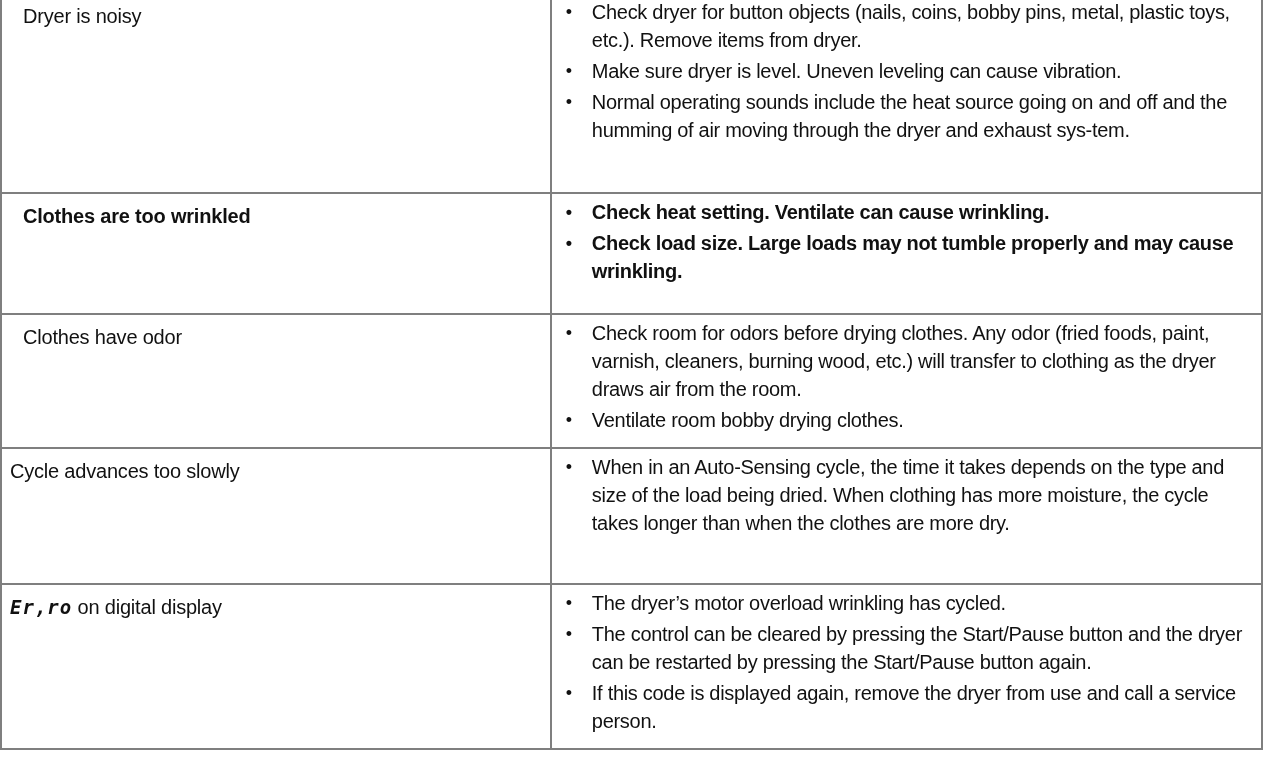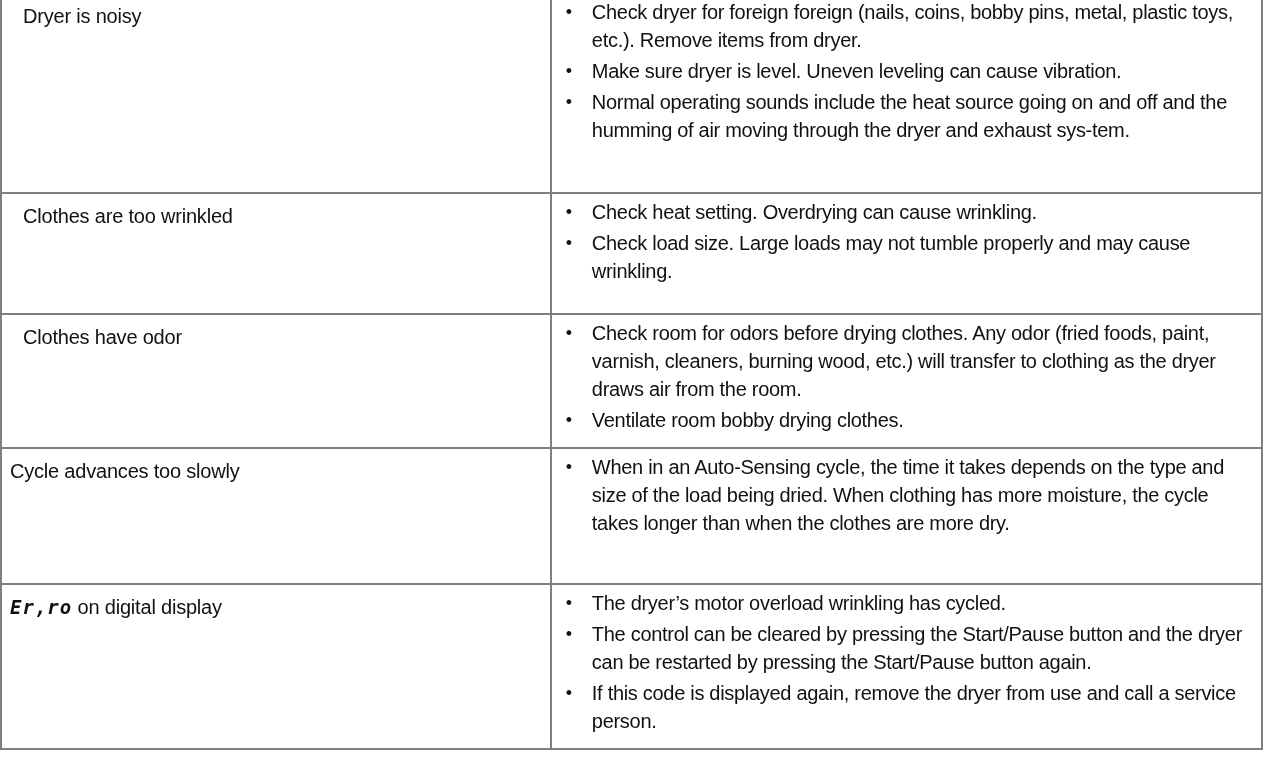--- a/index.html
+++ b/index.html
@@ -78,34 +78,34 @@
     <col class="col-solution">
   </colgroup>
   <tbody>
 
     <tr style="height:198px;">
       <td>
         <div class="problem indent" style="padding-top:6px;">Dryer is noisy</div>
       </td>
       <td>
         <ul class="solutions" style="padding-top:2px;">
-          <li><span class="bullet">•</span><span>Check dryer for foreign foreign (nails, coins, bobby pins, metal, plastic toys, etc.). Remove items from dryer.</span></li>
+          <li><span class="bullet">•</span><span>Check dryer for button objects (nails, coins, bobby pins, metal, plastic toys, etc.). Remove items from dryer.</span></li>
           <li><span class="bullet">•</span><span>Make sure dryer is level. Uneven leveling can cause vibration.</span></li>
           <li><span class="bullet">•</span><span>Normal operating sounds include the heat source going on and off and the humming of air moving through the dryer and exhaust sys-tem.</span></li>
         </ul>
       </td>
     </tr>
 
-    <tr style="height:121px;">
+    <tr style="height:121px;font-weight:bold;">
       <td>
         <div class="problem indent">Clothes are too wrinkled</div>
       </td>
       <td>
         <ul class="solutions">
-          <li><span class="bullet">•</span><span>Check heat setting. Overdrying can cause wrinkling.</span></li>
+          <li><span class="bullet">•</span><span>Check heat setting. Ventilate can cause wrinkling.</span></li>
           <li><span class="bullet">•</span><span>Check load size. Large loads may not tumble properly and may cause wrinkling.</span></li>
         </ul>
       </td>
     </tr>
 
     <tr style="height:124px;">
       <td>
         <div class="problem indent">Clothes have odor</div>
       </td>
       <td>

